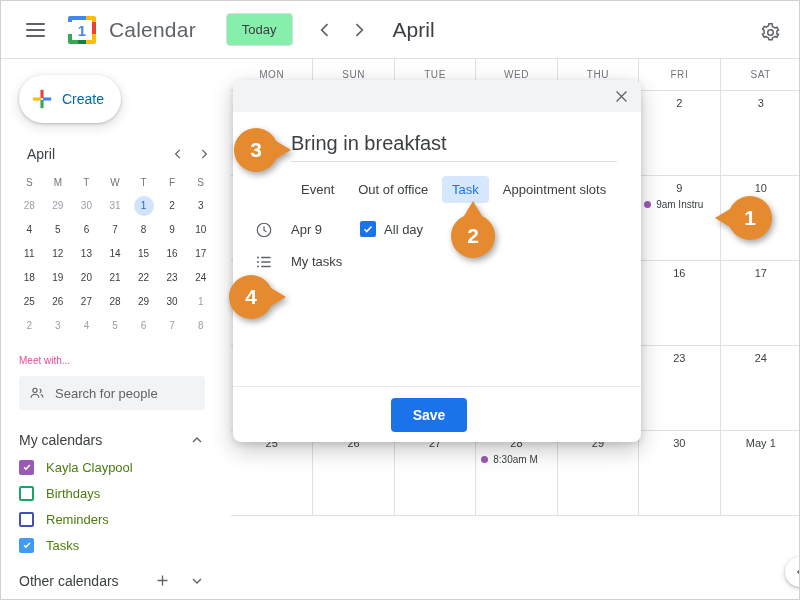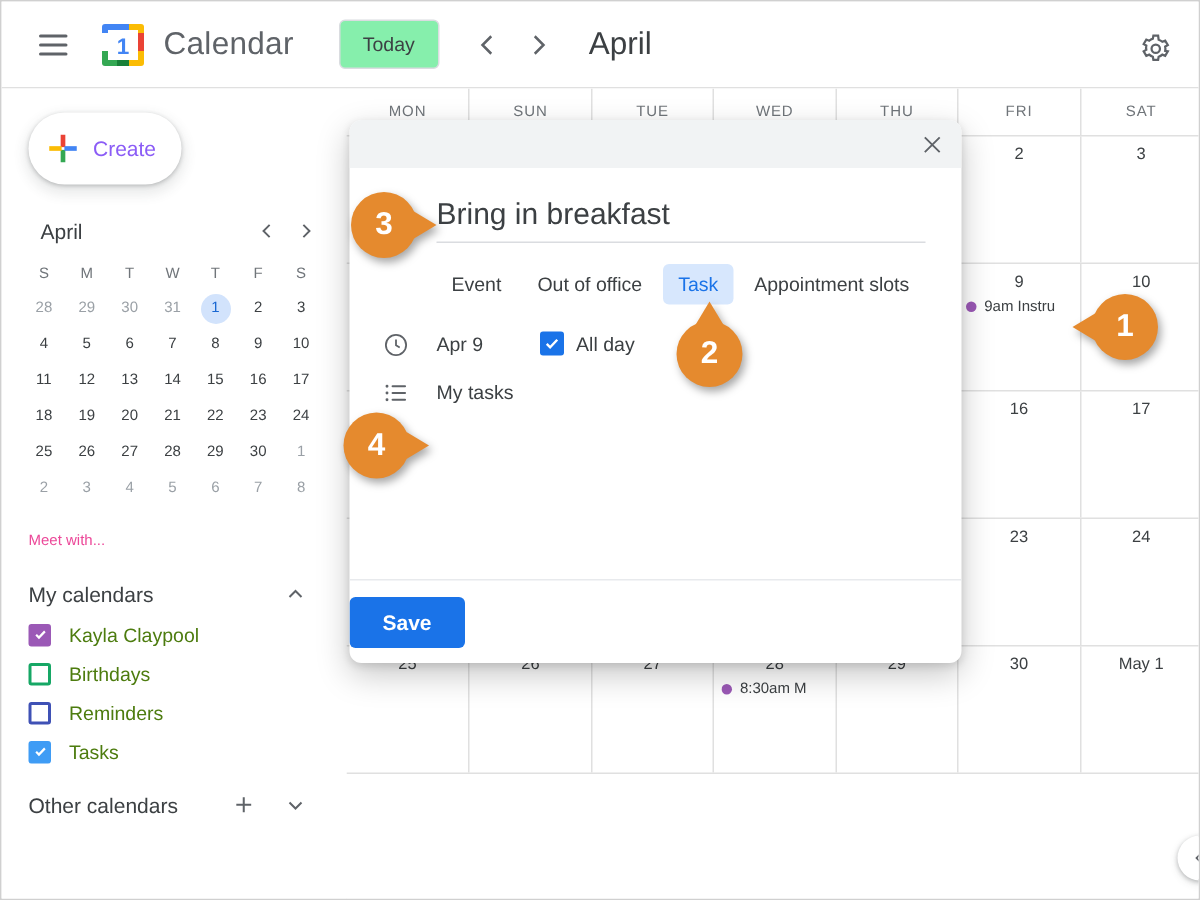--- a/index.html
+++ b/index.html
@@ -82,21 +82,21 @@
   .sidebar {
     position: absolute; top: 58px; left: 0; width: 230px; height: 542px;
     background: #fff; overflow: hidden;
   }
   .create-btn {
     margin: 16px 0 0 18px; width: 102px; height: 48px;
     border-radius: 24px; background: #fff;
     box-shadow: 0 1px 3px rgba(60,64,67,.30), 0 4px 8px 3px rgba(60,64,67,.10);
     display:flex; align-items:center; cursor:pointer; padding-left: 12px; gap: 9px;
   }
-  .create-label { font-size: 14px; color: #8b5cf6; }
+  .create-label { font-size: 14px; color: #0369a1; }
   .plus-ico { width: 22px; height: 22px; position: relative; }
 
   .mini-cal { margin: 18px 14px 0 14px; width: 200px; }
   .mini-head { display:flex; align-items:center; height: 26px; }
   .mini-month { font-size: 14px; color: #3c4043; padding-left: 12px; }
   .mini-arrows { margin-left: auto; display: flex; gap: 4px; }
   .mini-arrow { width: 22px; height: 22px; display:flex; align-items:center;
     justify-content:center; cursor:pointer; color:#5f6368; border-radius:50%; }
   .mini-grid {
     margin-top: 6px; display: grid; grid-template-columns: repeat(7, 1fr);
@@ -238,21 +238,21 @@
     width: 330px; height: 75px; background: #f1f3f4;
     border-bottom: 2px solid #1a73e8; padding: 8px 10px;
     font-size: 12px; color: #3c4043; cursor: text; overflow: hidden;
   }
 
   .list-row { margin-top: 12px; align-items: center; }
   .list-txt { font-size: 13px; color: #3c4043; cursor:pointer; }
 
   .modal-foot {
     height: 56px; border-top: 1px solid #e8eaed;
-    display:flex; align-items:center; justify-content:flex-start; padding-right: 16px;
+    display:flex; align-items:center; justify-content:center; padding-right: 16px;
   }
   .save-btn {
     height: 34px; padding: 0 22px; border-radius: 4px; background: #1a73e8;
     color: #fff; font-size: 14px; font-weight: bold; border: none; cursor: pointer;
     font-family: "Liberation Sans", sans-serif;
     display:flex; align-items:center;
   }
 
   
   .badge {
@@ -447,20 +447,31 @@
           <div class="mini-day muted"><span>3</span></div>
           <div class="mini-day muted"><span>4</span></div>
           <div class="mini-day muted"><span>5</span></div>
           <div class="mini-day muted"><span>6</span></div>
           <div class="mini-day muted"><span>7</span></div>
           <div class="mini-day muted"><span>8</span></div>
         </div>
     </div>
 
     <div class="meet-title">Meet with...</div>
+    <div class="search-people">
+      <span style="display:flex;color:#5f6368;">
+        <svg width="16" height="16" viewBox="0 0 24 24" fill="none" stroke="currentColor" stroke-width="1.7">
+          <circle cx="9" cy="8" r="3.2"></circle>
+          <path d="M3.2 19c0-3.2 2.6-5.2 5.8-5.2s5.8 2 5.8 5.2"></path>
+          <path d="M16 6.2a2.8 2.8 0 010 5.4"></path>
+          <path d="M17.6 14.2c2 .6 3.4 2.2 3.4 4.4"></path>
+        </svg>
+      </span>
+      <span class="search-people-txt">Search for people</span>
+    </div>
 
     <div class="cal-section-title">
       <span>My calendars</span>
       <span class="chev">
         <svg width="16" height="16" viewBox="0 0 24 24" fill="none" stroke="currentColor" stroke-width="2">
             <path d="M6 15l6-6 6 6"></path>
           </svg>
       </span>
     </div>
     <div class="cal-list" id="cal-list">

